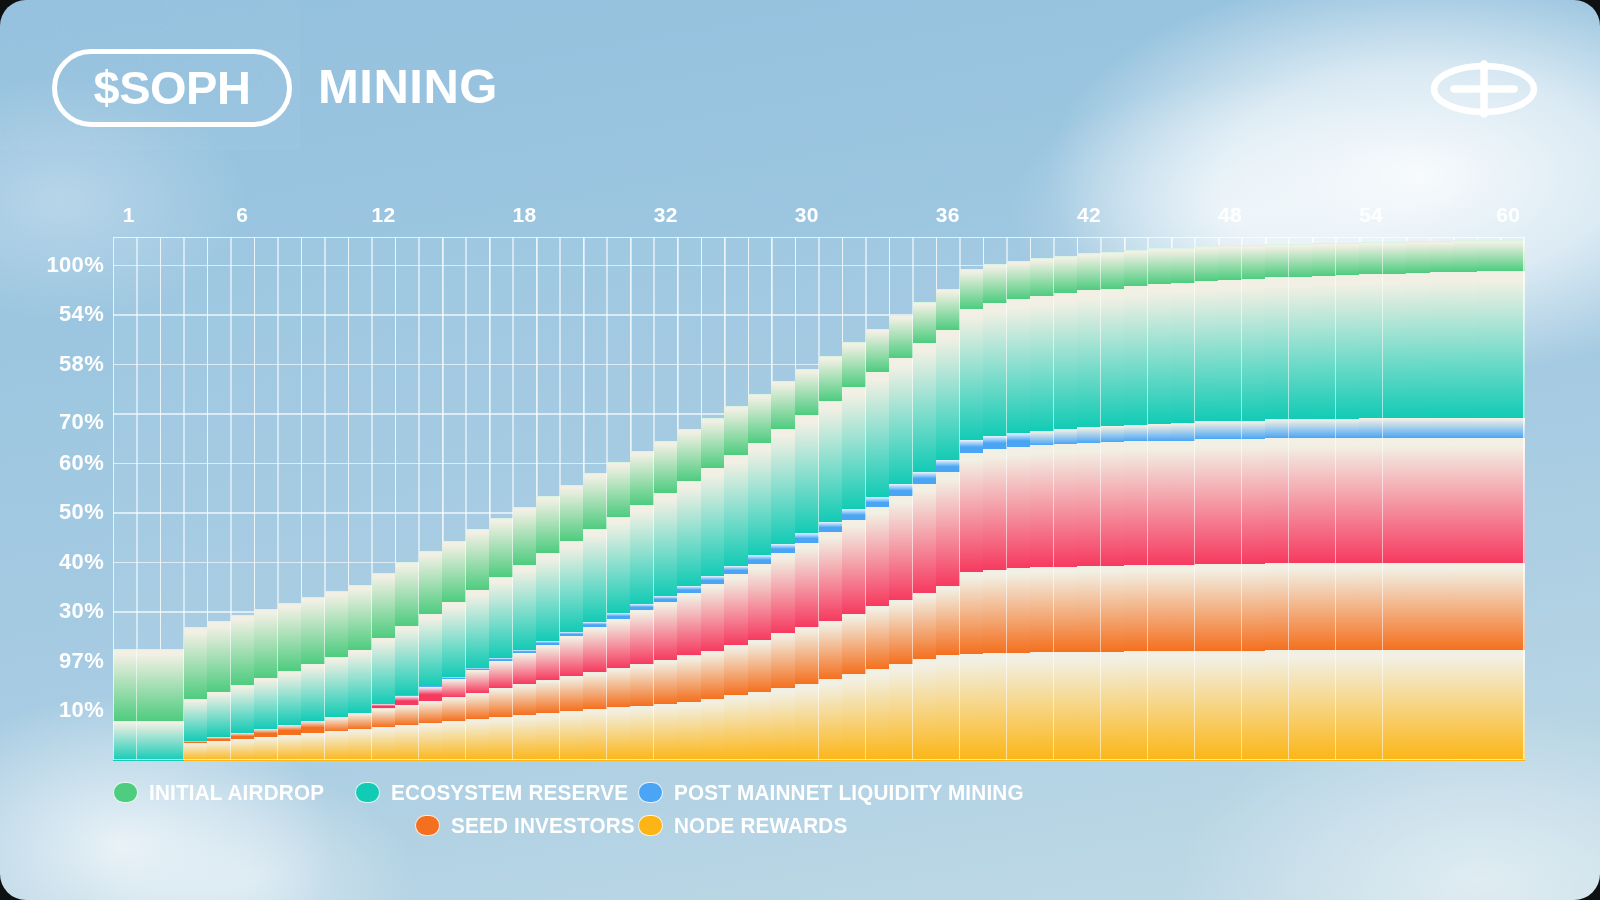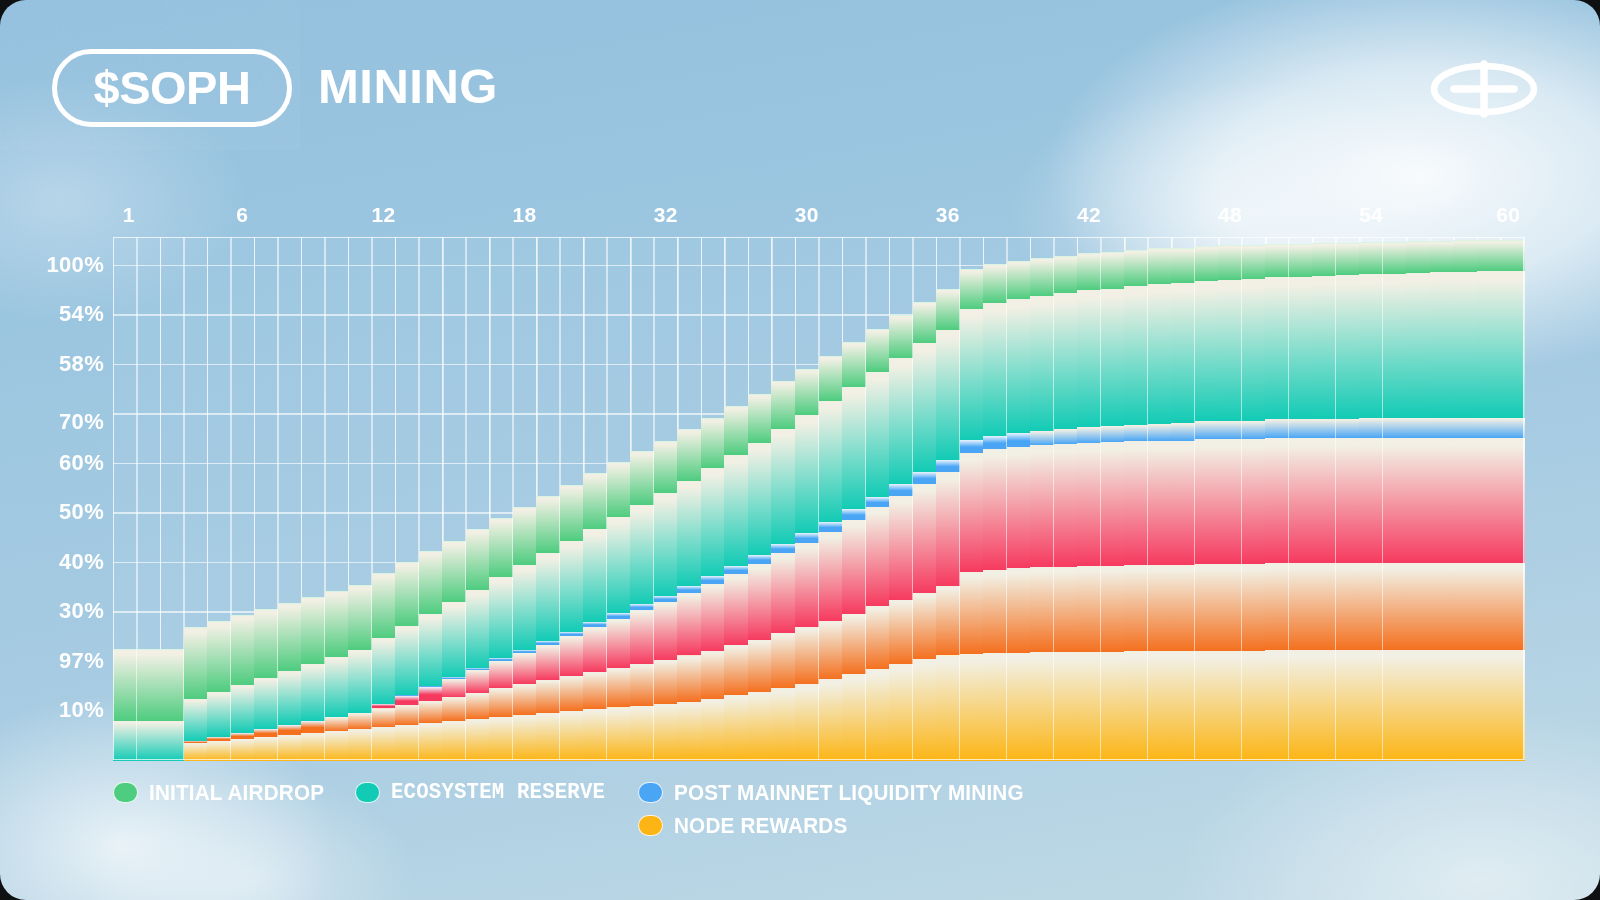--- a/index.html
+++ b/index.html
@@ -729,30 +729,34 @@
       <div class="plot-border"></div>
     </div>
   </div>
 
   <div class="legend" id="legend">
       <div class="legend-row">
         <div class="legend-item" style="left: 0px;">
           <span class="swatch" style="background: rgb(78, 204, 127);"></span>
           <span class="legend-label">INITIAL AIRDROP</span>
         </div>
-        <div class="legend-item" style="left: 242px; font-family: Liberation Mono, monospace;">
+        <div class="legend-item" style="left: 242px;">
           <span class="swatch" style="background: rgb(18, 203, 181);"></span>
           <span class="legend-label">ECOSYSTEM RESERVE</span>
         </div>
         <div class="legend-item" style="left: 525px;">
           <span class="swatch" style="background: rgb(74, 166, 245);"></span>
           <span class="legend-label">POST MAINNET LIQUIDITY MINING</span>
         </div>
       </div>
       <div class="legend-row">
+        <div class="legend-item" style="left: 302px;">
+          <span class="swatch" style="background: rgb(244, 112, 31);"></span>
+          <span class="legend-label">SEED INVESTORS</span>
+        </div>
         <div class="legend-item" style="left: 525px;">
           <span class="swatch" style="background: rgb(252, 181, 20);"></span>
           <span class="legend-label">NODE REWARDS</span>
         </div>
       </div>
     </div>
 
 </div>
 
 </body></html>

